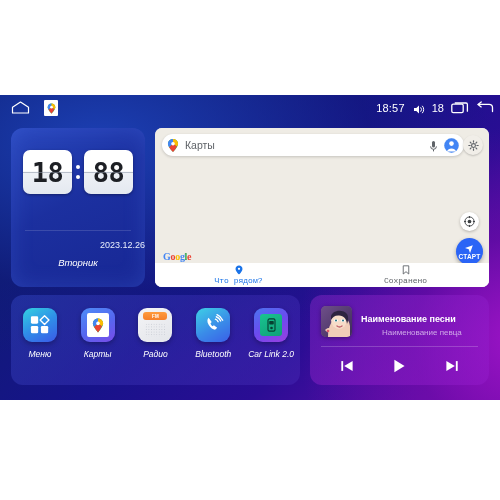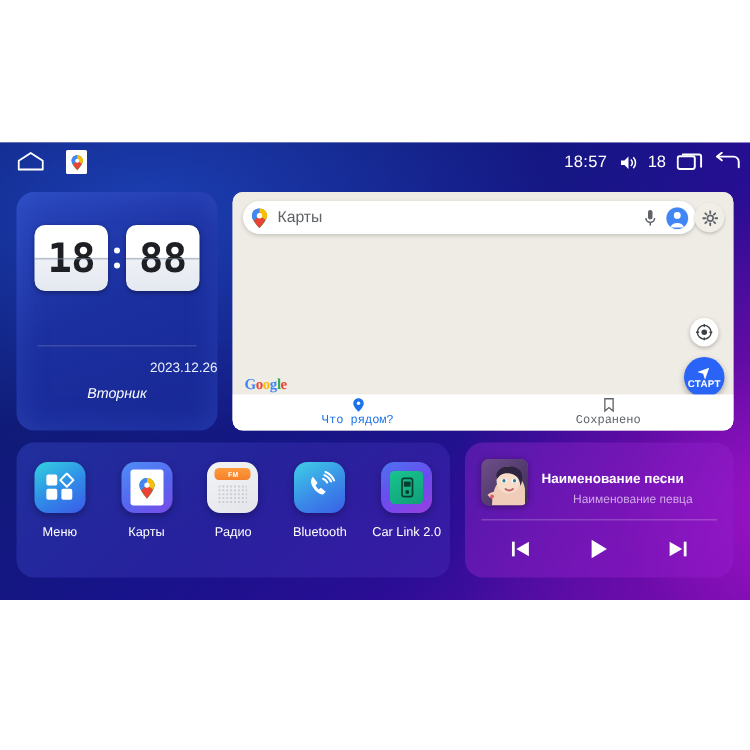--- a/index.html
+++ b/index.html
@@ -200,20 +200,21 @@
   }
   .app-ic {
     width: 34px; height: 34px; border-radius: 9px;
     display:flex; align-items:center; justify-content:center;
     box-shadow: 0 2px 5px rgba(0,0,0,0.28);
     overflow: hidden; position: relative;
   }
   .app-label {
     margin-top: 7px; color: #ffffff; font-size: 8.5px;
     white-space: nowrap;
+    font-style: italic;
   }
   .ic-menu { background: linear-gradient(150deg,#33d2e0 0%, #2f8fe8 50%, #3b59e8 100%); }
   .ic-maps { background: linear-gradient(150deg,#4e8ef7 0%, #5666ef 55%, #7a4be8 100%); }
   .ic-radio { background: linear-gradient(150deg,#f4f4f6 0%, #e3e5ea 100%); }
   .ic-bt   { background: linear-gradient(150deg,#3ed0e6 0%, #3a8ce8 55%, #3a5fe8 100%); }
   .ic-cl   { background: linear-gradient(150deg,#4b74f0 0%, #6b4bef 50%, #9a3fe0 100%); }
 
   .maps-tile-inner {
     width: 22px; height: 24px; background:#fff; border-radius:2px;
     display:flex; align-items:center; justify-content:center;

